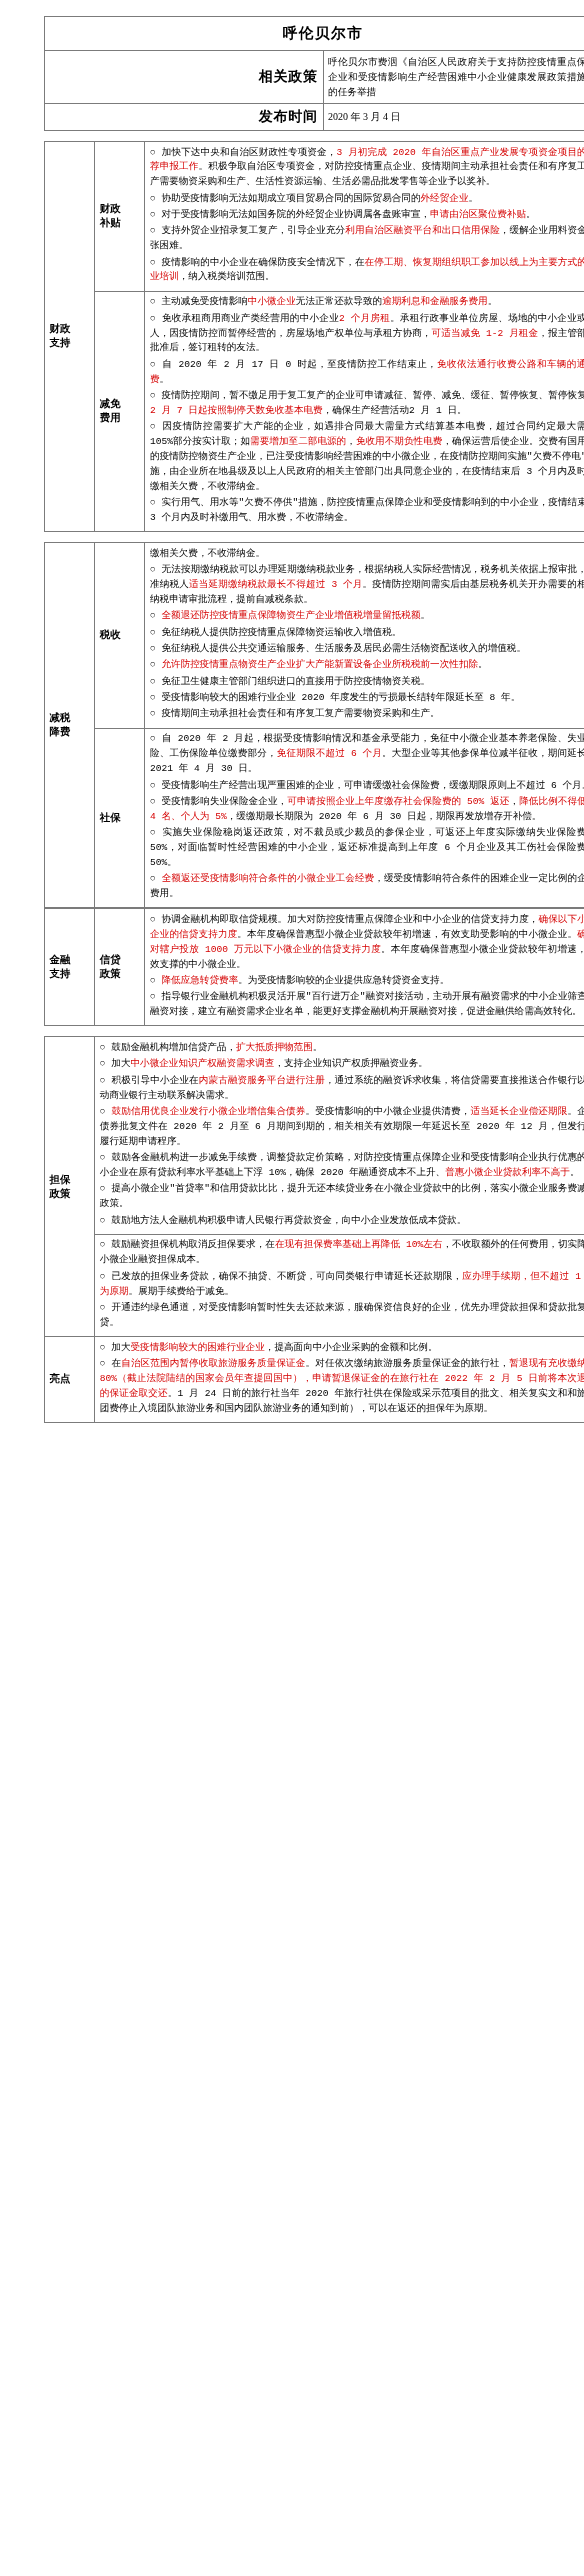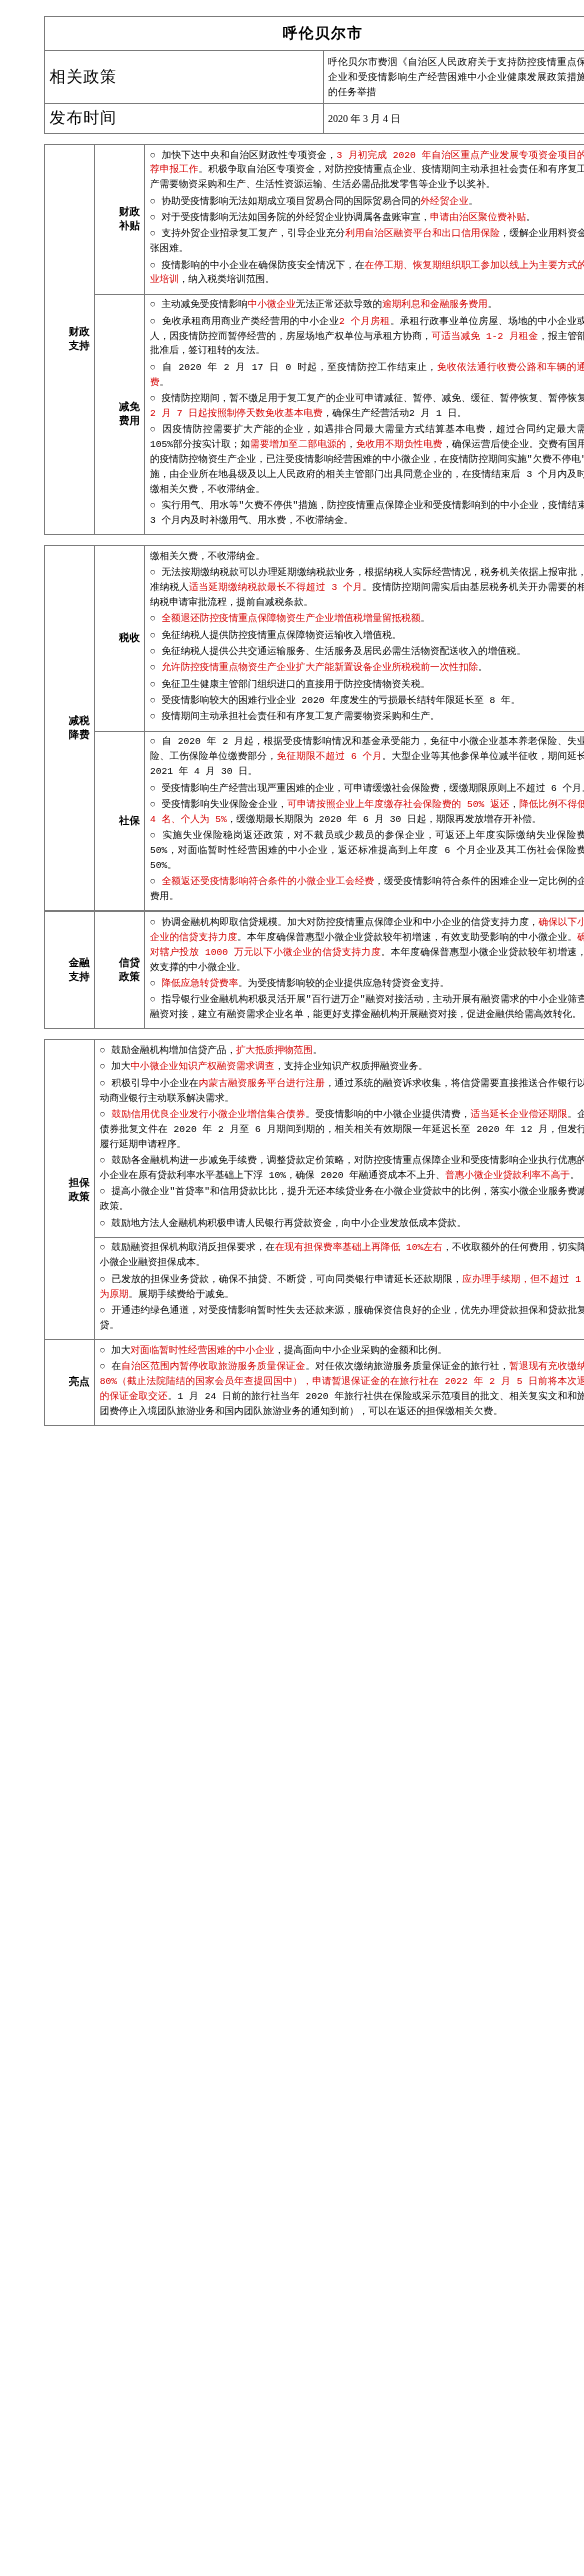--- a/index.html
+++ b/index.html
@@ -13,28 +13,28 @@
   table{border-collapse:collapse;width:558px;margin:0 13px;table-layout:fixed;}
   td,th{border:0.8px solid #7b7b7b;vertical-align:middle;padding:3.8px 4.6px;}
   .title-cell{
     text-align:center;
     font-size:14.6px;
     font-weight:bold;
     letter-spacing:1.5px;
     padding:7px 0;
   }
   .lbl{
-    text-align:left;
-    font-weight:normal;
-    font-size:16px;
+    text-align:right;
+    font-weight:bold;
+    font-size:14px;
     width:71px;
     letter-spacing:0.8px;
   }
   .lbl2{
-    text-align:right;
+    text-align:left;
     font-weight:bold;
     font-size:10.4px;
     width:40px;
     letter-spacing:0px;
   }
   .body-cell{
     font-size:9.6px;
     line-height:1.55;
     text-align:justify;
   }
@@ -160,21 +160,21 @@
     <tr>
       <td class="body-cell">
             <p>○ 鼓励融资担保机构取消反担保要求，在<span class="red">在现有担保费率基础上再降低 10%左右</span>，不收取额外的任何费用，切实降低小微企业融资担保成本。</p>
             <p>○ 已发放的担保业务贷款，确保不抽贷、不断贷，可向同类银行申请延长还款期限，<span class="red">应办理手续期，但不超过 1 年为原期</span>。展期手续费给于减免。</p>
             <p>○ 开通违约绿色通道，对受疫情影响暂时性失去还款来源，服确保资信良好的企业，优先办理贷款担保和贷款批复续贷。</p>
           </td>
     </tr>
     <tr>
       <td class="lbl2">亮点</td>
       <td class="body-cell">
-            <p>○ 加大<span class="red">对面临暂时性经营困难的中小企业</span>，提高面向中小企业采购的金额和比例。</p>
-            <p>○ 在<span class="red">自治区范围内暂停收取旅游服务质量保证金</span>。对任依次缴纳旅游服务质量保证金的旅行社，<span class="red">暂退现有充收缴纳的 80%（截止法院陆结的国家会员年查提回国中），申请暂退保证金的在旅行社在 2022 年 2 月 5 日前将本次退还的保证金取交还</span>。1 月 24 日前的旅行社当年 2020 年旅行社供在保险或采示范项目的批文、相关复实文和和旅游团费停止入境团队旅游业务和国内团队旅游业务的通知到前），可以在返还的担保<span class="sp">缴相关欠费。</span></p>
+            <p>○ 加大<span class="red">受疫情影响较大的困难行业企业</span>，提高面向中小企业采购的金额和比例。</p>
+            <p>○ 在<span class="red">自治区范围内暂停收取旅游服务质量保证金</span>。对任依次缴纳旅游服务质量保证金的旅行社，<span class="red">暂退现有充收缴纳的 80%（截止法院陆结的国家会员年查提回国中），申请暂退保证金的在旅行社在 2022 年 2 月 5 日前将本次退还的保证金取交还</span>。1 月 24 日前的旅行社当年 2020 年旅行社供在保险或采示范项目的批文、相关复实文和和旅游团费停止入境团队旅游业务和国内团队旅游业务的通知到前），可以在返还的担保<span class="sp">年为原期。</span></p>
           </td>
     </tr>
   </tbody>
     </table>
 
 </div>
 
 
 </body></html>

